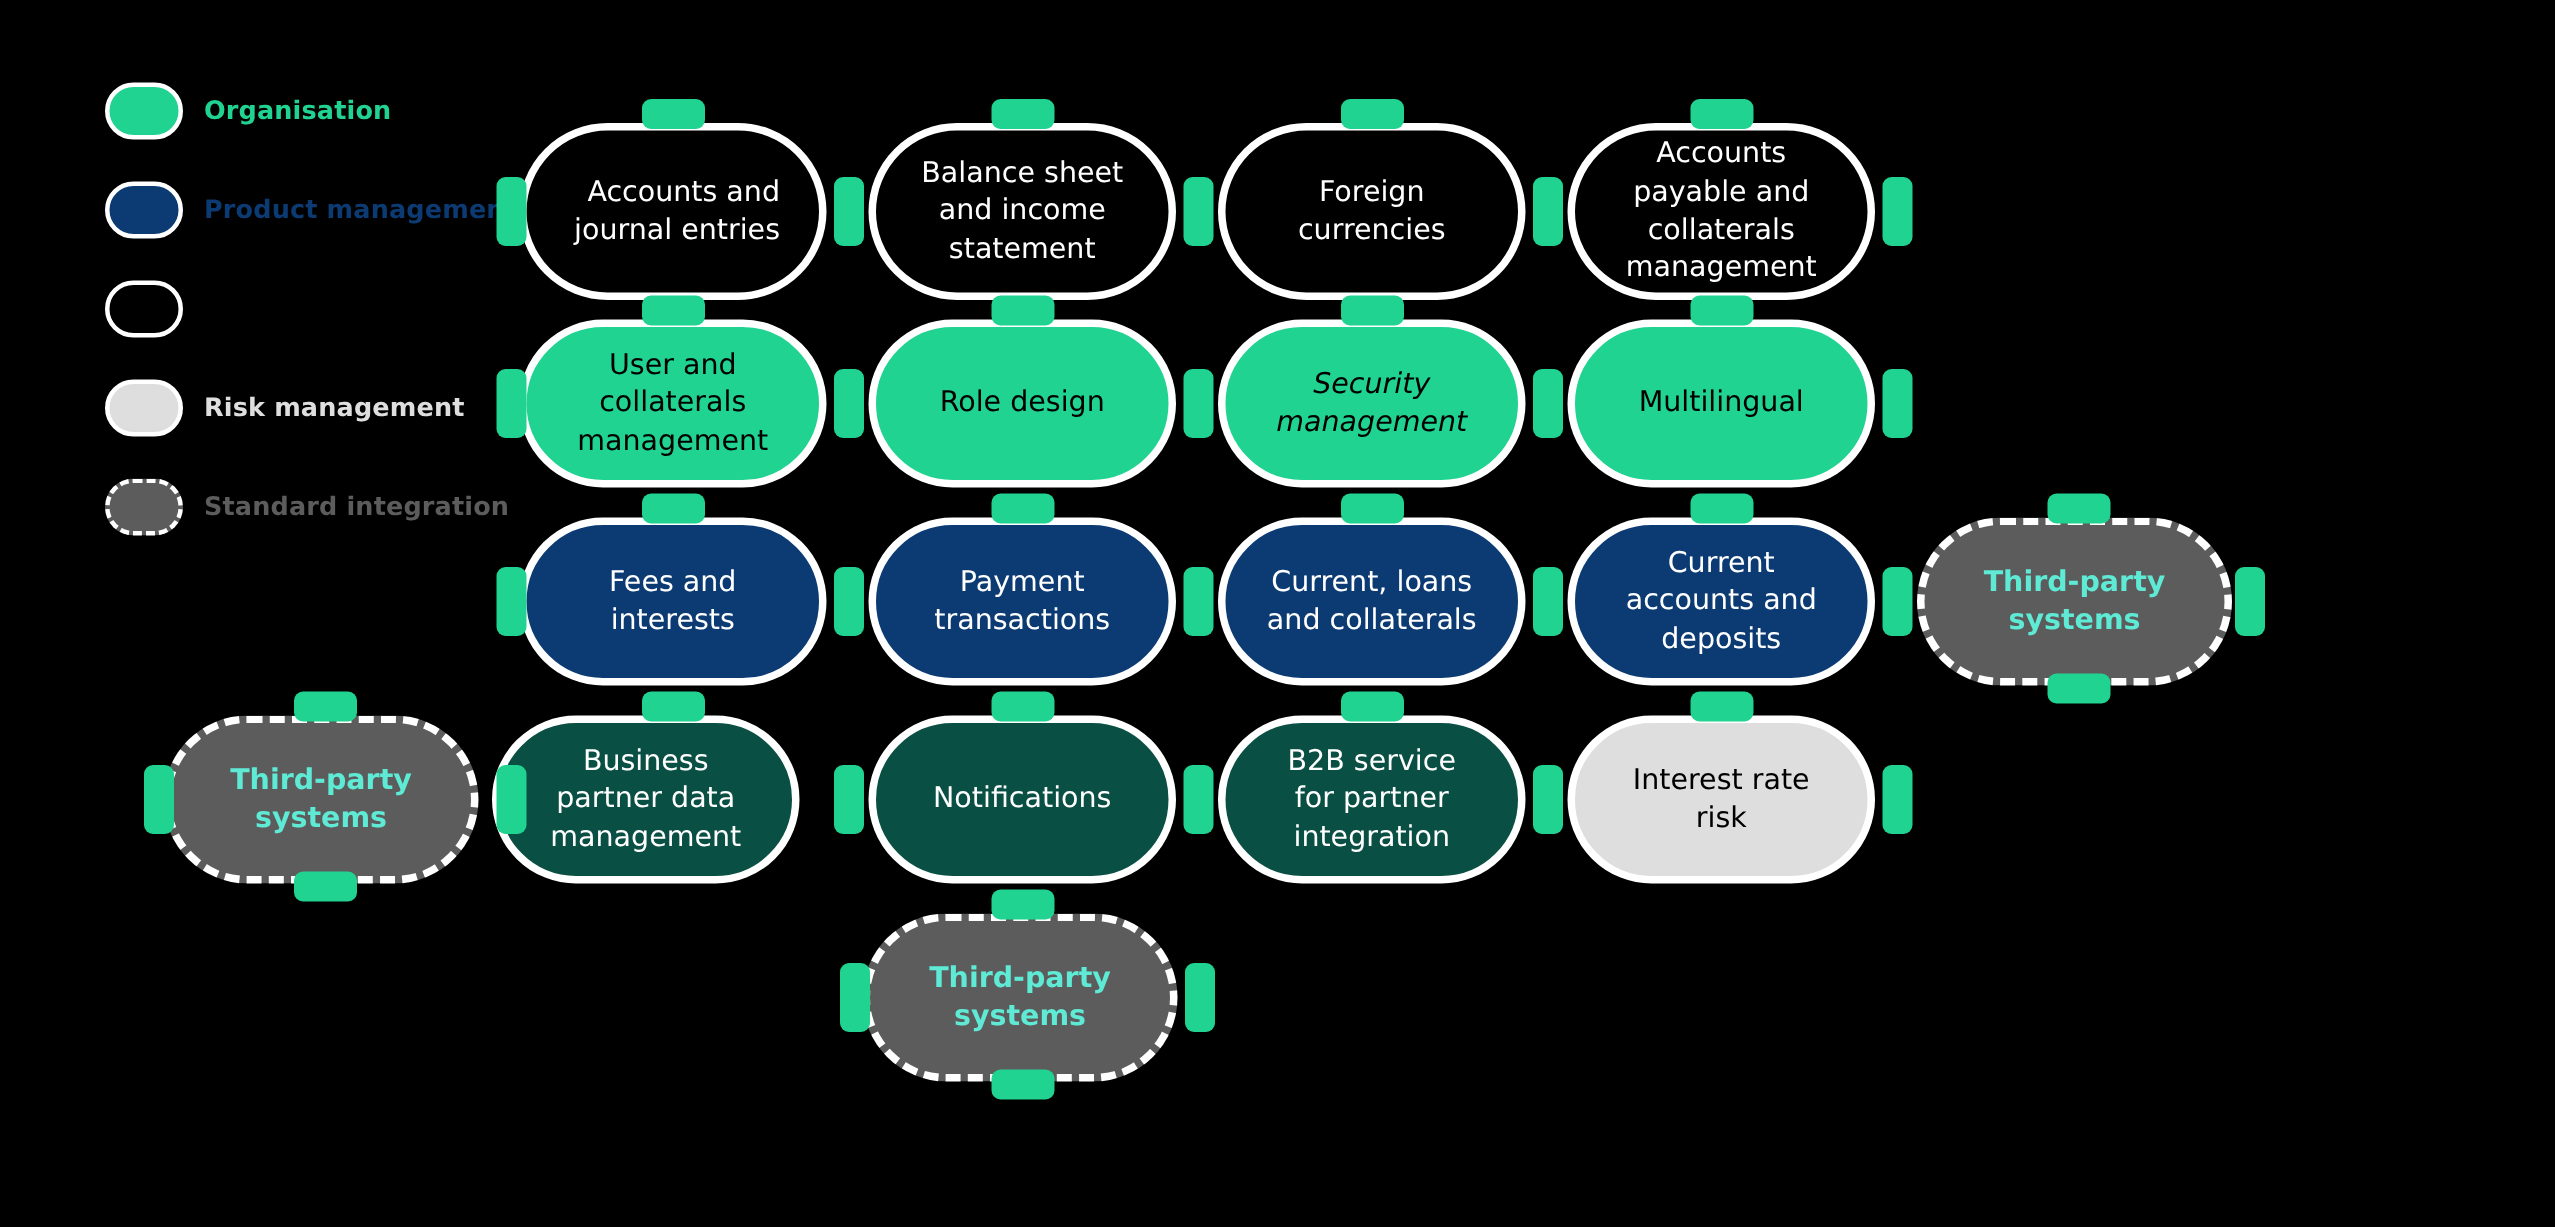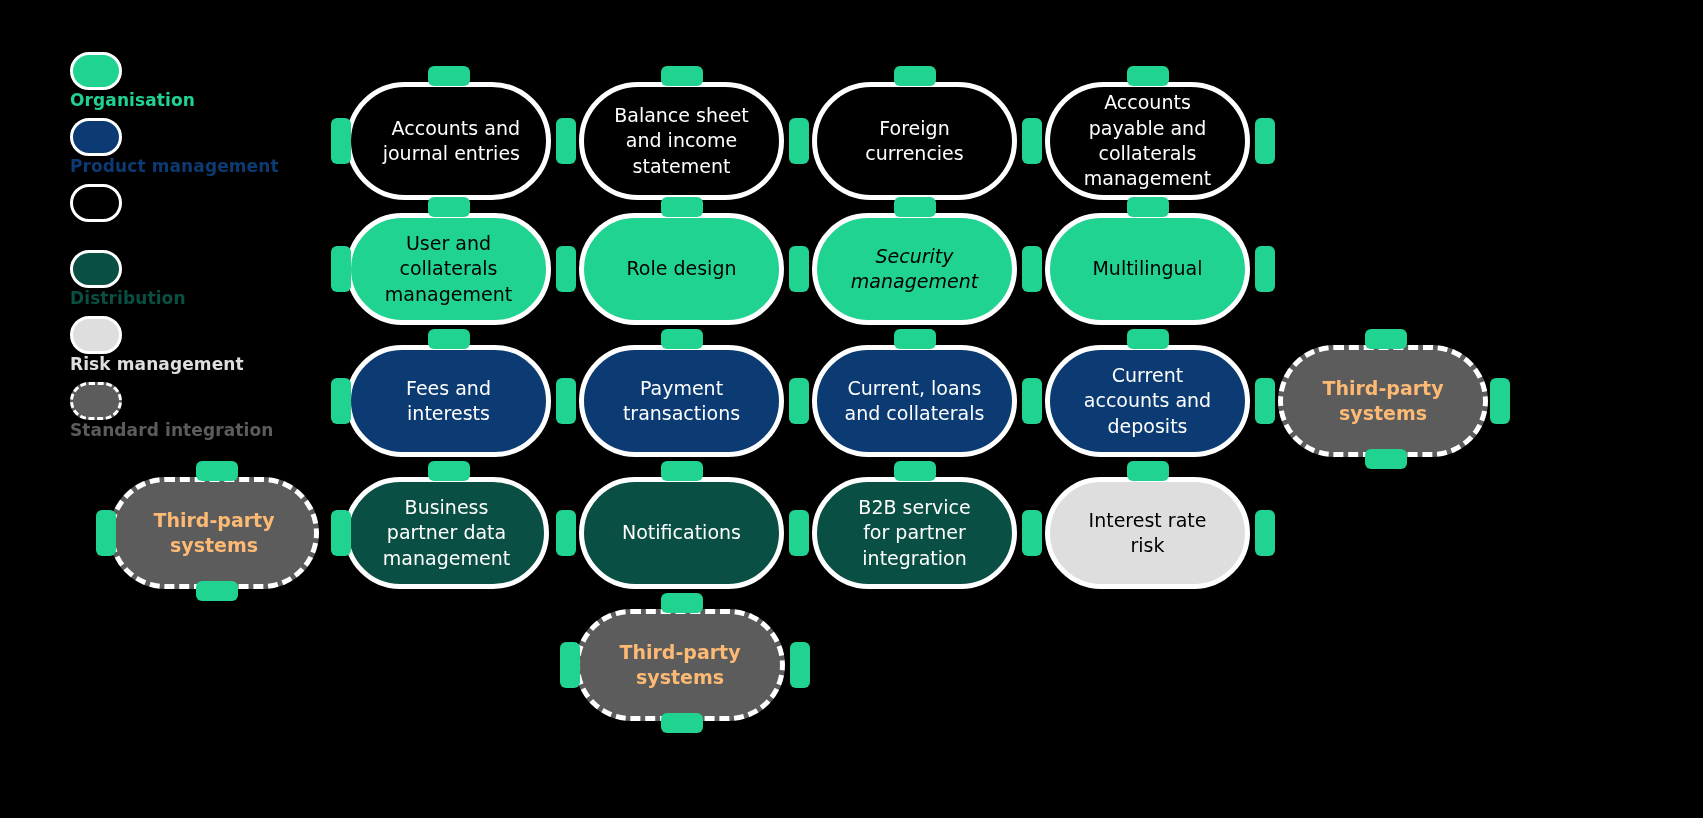--- a/index.html
+++ b/index.html
@@ -4,21 +4,21 @@
 <style>
   html,body{margin:0;padding:0;background:#000;}
   body{
     width:1703px;height:818px;position:relative;overflow:hidden;
     font-family:"DejaVu Sans","Liberation Sans",sans-serif;
   }
   #stage{position:absolute;left:0;top:0;width:1703px;height:818px;}
 
   
   #legend{position:absolute;left:70px;top:52px;width:320px;}
-  .legend-row{display:flex;height:44px;margin-bottom:22px;flex-direction:column;}
+  .legend-row{display:flex;align-items:center;height:44px;margin-bottom:22px;}
   .legend-swatch{
     width:52px;height:38px;border-radius:19px;box-sizing:border-box;
     flex:0 0 auto;margin-right:14px;
   }
   .legend-label{
     font-size:17px;font-weight:bold;letter-spacing:.1px;white-space:nowrap;
   }
 
   
   .node{
@@ -30,21 +30,21 @@
     z-index:3;
   }
   .node .node-label{display:block;}
 
   
   .v-organisation{background:#20d391;border:5px solid #ffffff;color:#000000;}
   .v-product     {background:#0b3b72;border:5px solid #ffffff;color:#ffffff;}
   .v-dark        {background:#000000;border:5px solid #ffffff;color:#ffffff;}
   .v-distribution{background:#0a4f43;border:5px solid #ffffff;color:#ffffff;}
   .v-risk        {background:#dedede;border:5px solid #ffffff;color:#000000;}
-  .v-thirdparty  {background:#5c5c5c;border:5px dashed #ffffff;color:#fdba74;font-weight:bold;}
+  .v-thirdparty  {background:#5c5c5c;border:5px dashed #ffffff;color:#5eead4;font-weight:bold;}
 
   
   .s-organisation{background:#20d391;border:3px solid #ffffff;}
   .s-product     {background:#0b3b72;border:3px solid #ffffff;}
   .s-dark        {background:#000000;border:3px solid #ffffff;}
   .s-distribution{background:#0a4f43;border:3px solid #ffffff;}
   .s-risk        {background:#dedede;border:3px solid #ffffff;}
   .s-thirdparty  {background:#5c5c5c;border:3px dashed #ffffff;}
 
   
@@ -62,24 +62,20 @@
         <div class="legend-swatch s-organisation"></div>
         <div class="legend-label" style="color: rgb(32, 211, 145);">Organisation</div>
       </div>
       <div class="legend-row">
         <div class="legend-swatch s-product"></div>
         <div class="legend-label" style="color: rgb(11, 59, 114);">Product management</div>
       </div>
       <div class="legend-row">
         <div class="legend-swatch s-dark"></div>
         <div class="legend-label" style="color: rgb(0, 0, 0);"></div>
-      </div>
-      <div class="legend-row">
-        <div class="legend-swatch s-distribution"></div>
-        <div class="legend-label" style="color: rgb(10, 79, 67);">Distribution</div>
       </div>
       <div class="legend-row">
         <div class="legend-swatch s-risk"></div>
         <div class="legend-label" style="color: rgb(222, 222, 222);">Risk management</div>
       </div>
       <div class="legend-row">
         <div class="legend-swatch s-thirdparty"></div>
         <div class="legend-label" style="color: rgb(92, 92, 92);">Standard integration</div>
       </div>
     </div>
@@ -120,21 +116,21 @@
       </div>
       <div class="node v-product" style="left: 1045px; top: 345px; width: 205px; height: 112px;">
         <span class="node-label">Current accounts and deposits</span>
       </div>
       <div class="node v-thirdparty" style="left: 1278px; top: 345px; width: 210px; height: 112px;">
         <span class="node-label">Third-party systems</span>
       </div>
       <div class="node v-thirdparty" style="left: 109px; top: 477px; width: 210px; height: 112px;">
         <span class="node-label">Third-party systems</span>
       </div>
-      <div class="node v-distribution" style="left: 344px; top: 477px; width: 205px; height: 112px;">
+      <div class="node v-distribution" style="left: 328px; top: 477px; width: 205px; height: 112px;">
         <span class="node-label">Business partner data management</span>
       </div>
       <div class="node v-distribution" style="left: 579px; top: 477px; width: 205px; height: 112px;">
         <span class="node-label">Notifications</span>
       </div>
       <div class="node v-distribution" style="left: 812px; top: 477px; width: 205px; height: 112px;">
         <span class="node-label">B2B service for partner integration</span>
       </div>
       <div class="node v-risk" style="left: 1045px; top: 477px; width: 205px; height: 112px;">
         <span class="node-label">Interest rate risk</span>

